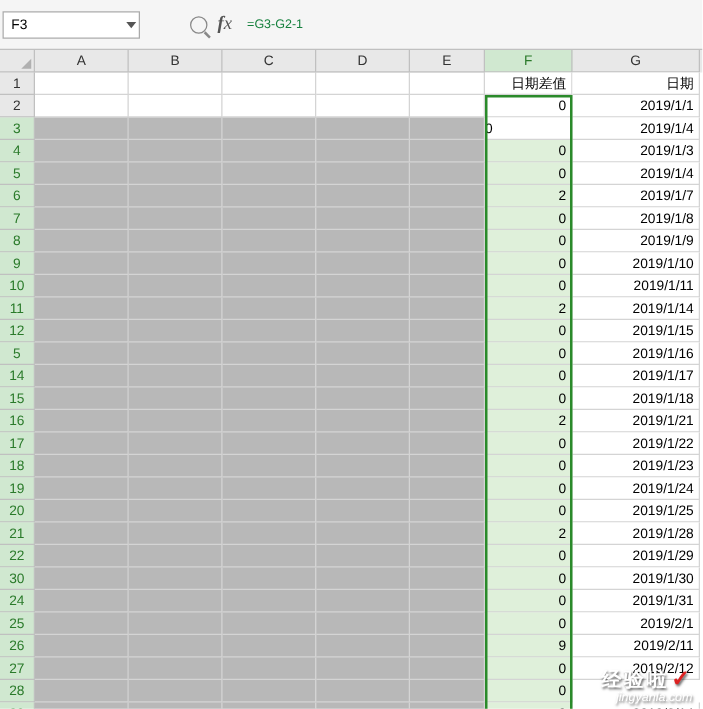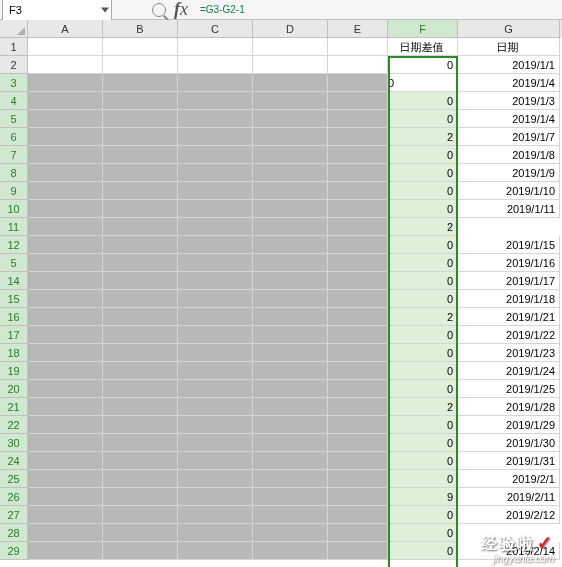--- a/index.html
+++ b/index.html
@@ -12,21 +12,21 @@
       font-size: 12px;
       background: #fff;
       width: 562px;
       height: 567px;
       overflow: hidden;
       position: relative;
     }
     .formula-bar {
       display: flex;
       align-items: center;
-      height: 20px;
+      height: 40px;
       border-bottom: 1px solid #c0c0c0;
       background: #f5f5f5;
     }
     .name-box {
       width: 110px;
       height: 22px;
       background: #fff;
       border: 1px solid #aaa;
       display: flex;
       align-items: center;
@@ -47,21 +47,21 @@
       border-top: 5px solid #555;
     }
     .fx-area {
       display: flex;
       align-items: center;
       margin-left: 40px;
     }
     .fx-icon {
       font-style: italic;
       font-family: serif;
-      font-size: 18px;
+      font-size: 15px;
       color: #555;
       margin-right: 4px;
     }
     .fx-icon .f {
       font-weight: bold;
     }
     .magnify-icon {
       width: 14px;
       height: 14px;
       border: 1.5px solid #888;
@@ -157,21 +157,21 @@
       font-size: 11px;
       padding-right: 4px;
       overflow: hidden;
       white-space: nowrap;
     }
     .cell.selected-gray {
       background: #b8b8b8;
     }
     .cell.header-cell {
       background: #fff;
-      text-align: center;
+      text-align: right;
       padding-left: 2px;
     }
     .cell.f-col {
       text-align: right;
       background: #dff0da;
     }
     .cell.f-col.first-data {
       background: #fff;
     }
     .cell.f-active {
@@ -345,20 +345,21 @@
         <div class="cell col-G g-col">2019/1/11</div>
       </div>
       <div class="row">
         <div class="row-header active">11</div>
         <div class="cell col-A selected-gray"></div>
         <div class="cell col-B selected-gray"></div>
         <div class="cell col-C selected-gray"></div>
         <div class="cell col-D selected-gray"></div>
         <div class="cell col-E selected-gray"></div>
         <div class="cell col-F f-col">2</div>
+        <div class="cell col-G g-col">2019/1/14</div>
       </div>
       <div class="row">
         <div class="row-header active">12</div>
         <div class="cell col-A selected-gray"></div>
         <div class="cell col-B selected-gray"></div>
         <div class="cell col-C selected-gray"></div>
         <div class="cell col-D selected-gray"></div>
         <div class="cell col-E selected-gray"></div>
         <div class="cell col-F f-col">0</div>
         <div class="cell col-G g-col">2019/1/15</div>

